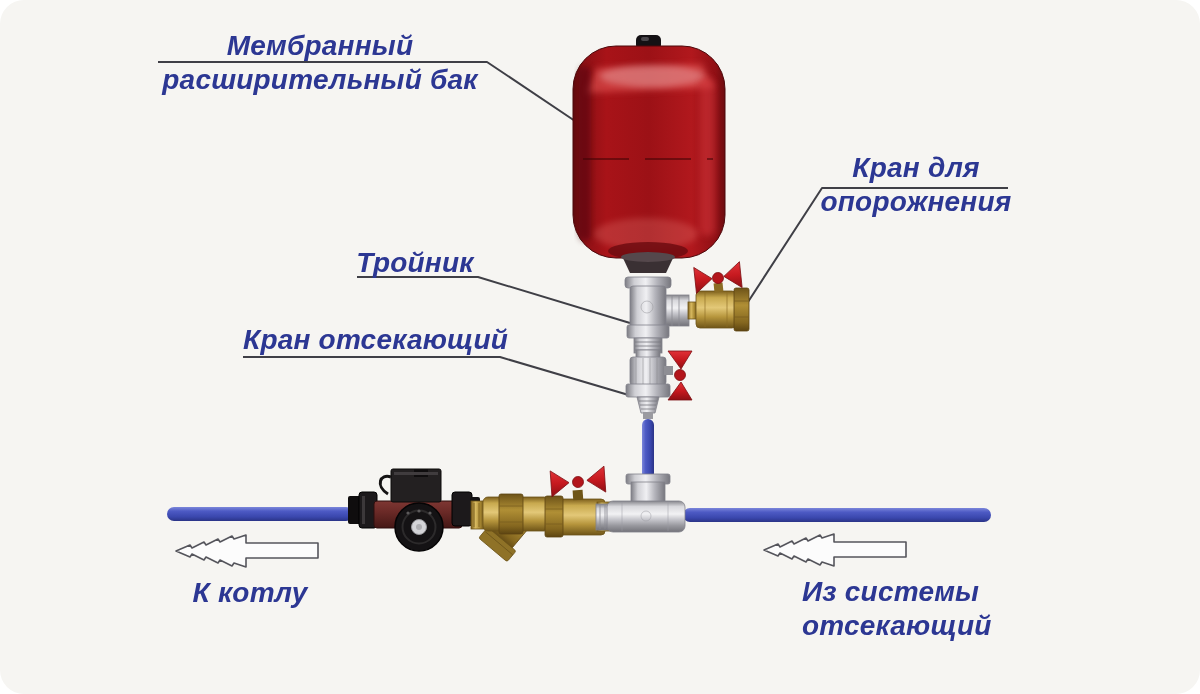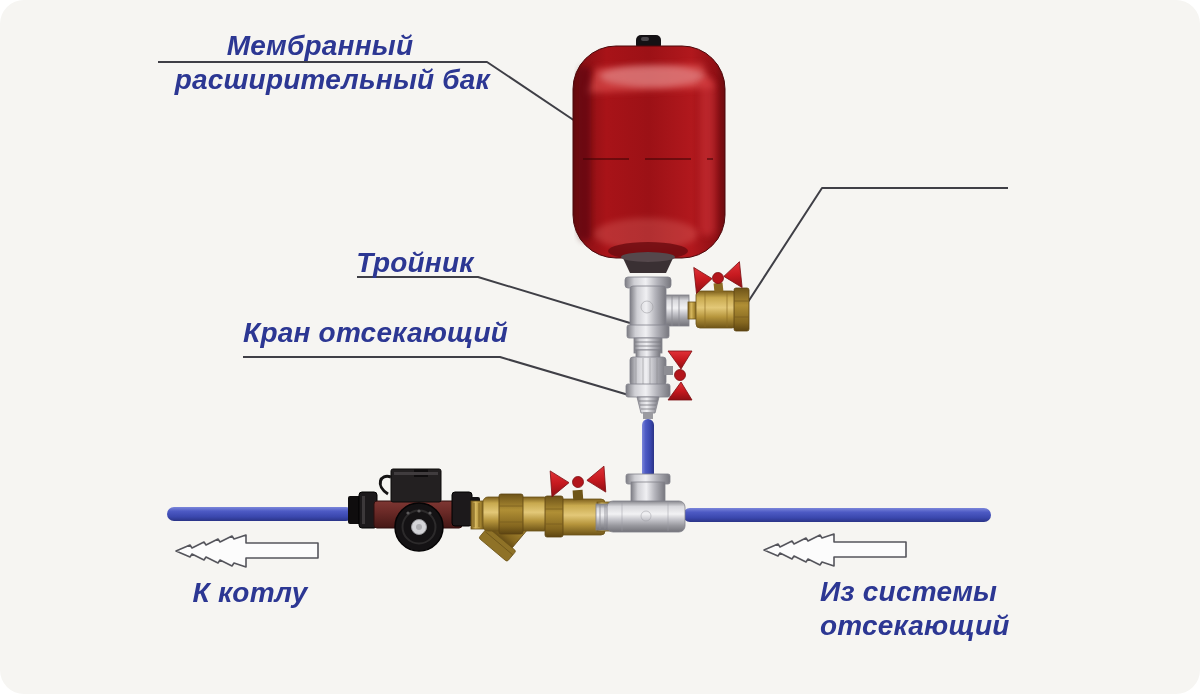--- a/index.html
+++ b/index.html
@@ -6,21 +6,21 @@
   .stage{
     position:relative;width:1200px;height:694px;overflow:hidden;
     background:#f6f5f2;border-radius:24px;
     font-family:"Liberation Sans", sans-serif;
   }
   .stage svg.layer{position:absolute;left:0;top:0;display:block;}
   .lbl{
     position:absolute;color:#2c3793;font-weight:bold;font-style:italic;
     font-size:28px;line-height:30px;letter-spacing:.2px;white-space:nowrap;
   }
-  .lbl .l2{margin-top:4px;text-align:right;}
+  .lbl .l2{margin-top:4px;}
   .ctr{text-align:center;}
 </style>
 </head>
 <body>
 
 <div class="stage">
 
   <svg class="layer" width="1200" height="694" viewBox="0 0 1200 694">
     <defs>
       <linearGradient id="tankGrad" x1="0" y1="0" x2="1" y2="0">
@@ -231,25 +231,29 @@
       <use href="#arrowShape"></use>
       <use href="#arrowShape" transform="translate(588,-1)"></use>
     </g>
   </svg>
 
   <div class="lbl ctr" style="left:150px;top:31px;width:340px;">
     <div>Мембранный</div>
     <div class="l2">расширительный бак</div>
   </div>
 
+  <div class="lbl ctr" style="left:818px;top:153px;width:196px;">
+    <div>Кран для</div>
+    <div class="l2">опорожнения</div>
+  </div>
 
   <div class="lbl ctr" style="left:340px;top:248px;width:150px;">Тройник</div>
 
-  <div class="lbl" style="left:243px;top:318px;">Кран отсекающий</div>
+  <div class="lbl" style="left:243px;top:325px;">Кран отсекающий</div>
 
   <div class="lbl ctr" style="left:180px;top:578px;width:140px;">К котлу</div>
 
-  <div class="lbl" style="left:802px;top:577px;margin-left:18px;">
+  <div class="lbl" style="left:802px;top:577px;">
     <div>Из системы</div>
     <div class="l2">отсекающий</div>
   </div>
 
 </div>
 
 </body></html>

